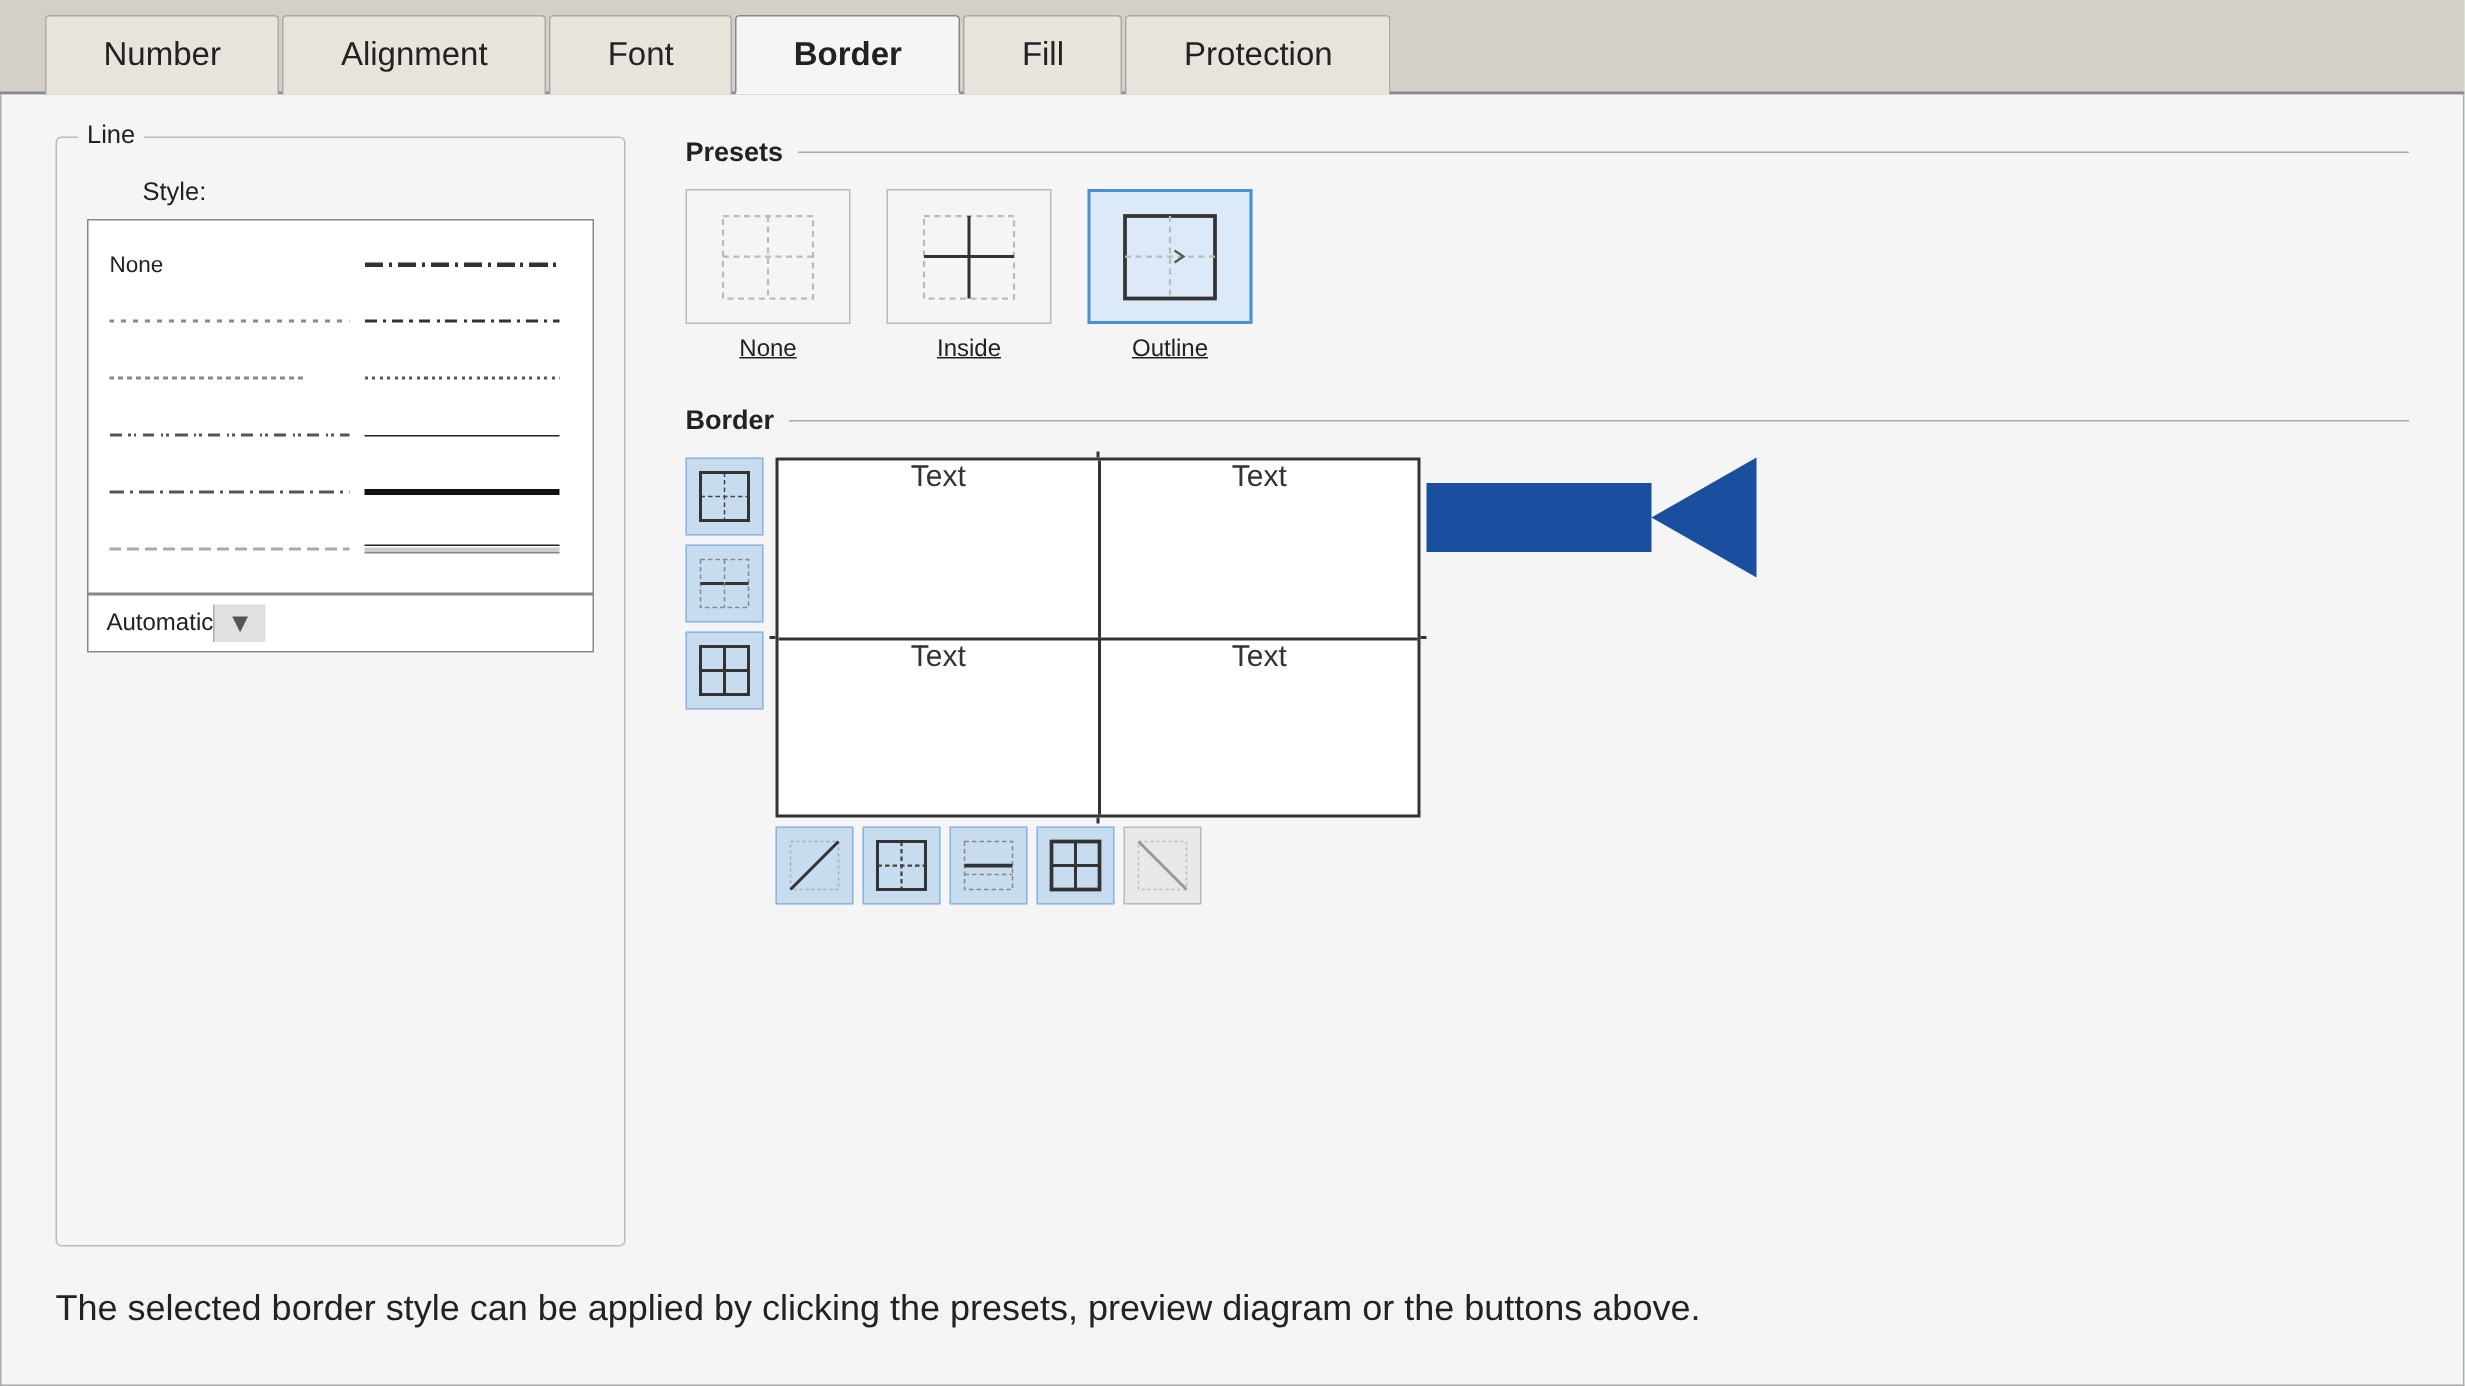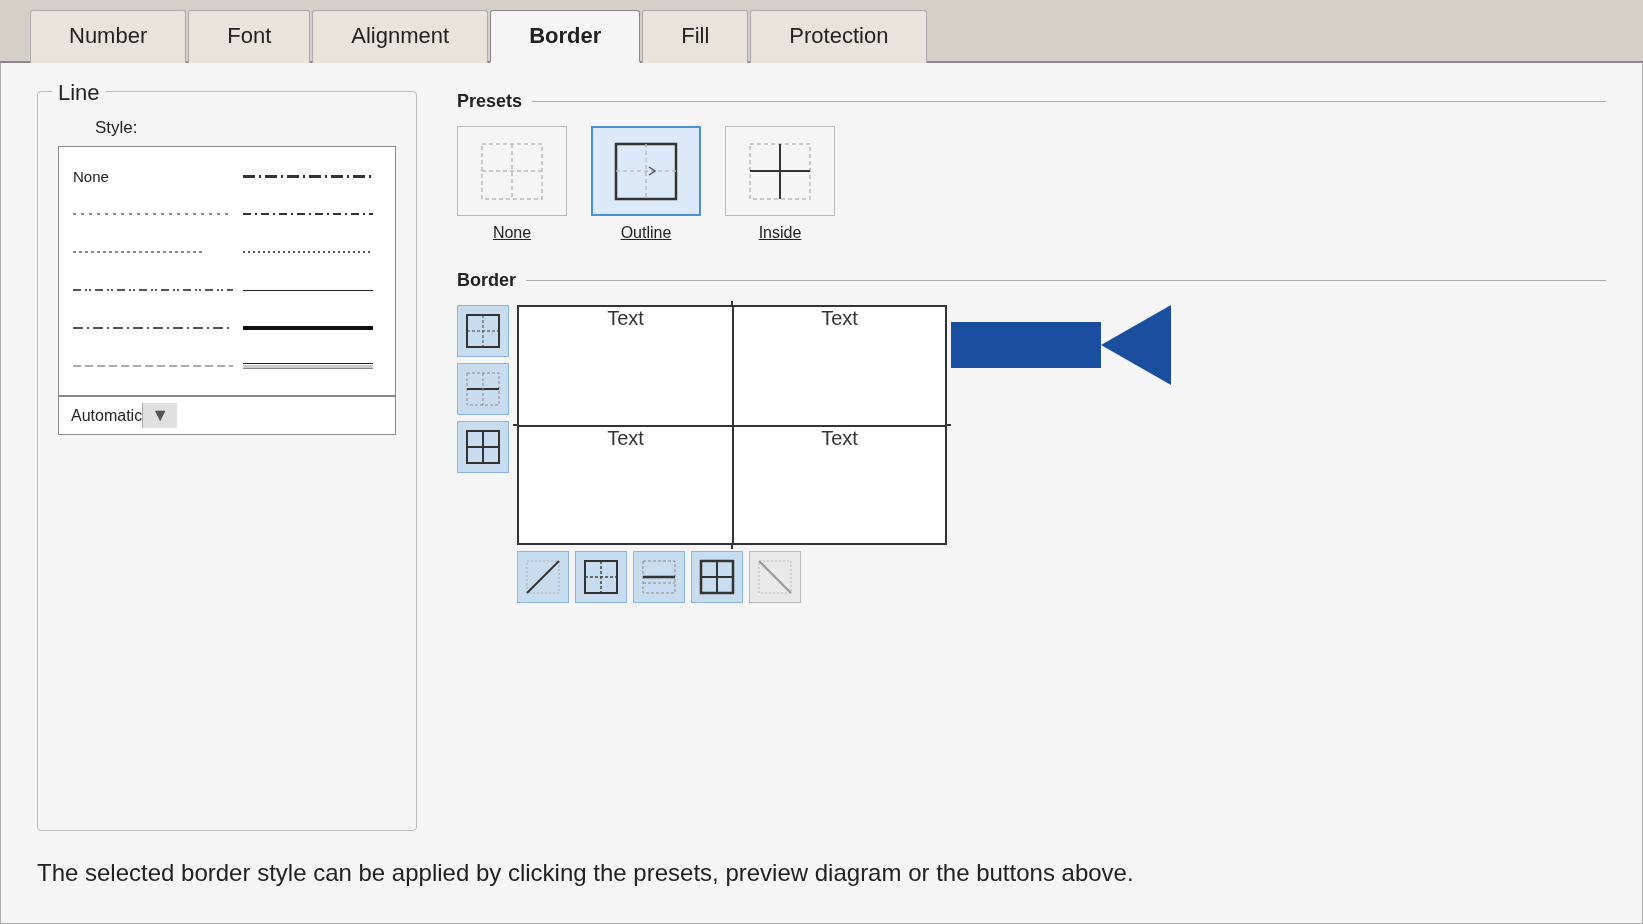--- a/index.html
+++ b/index.html
@@ -69,21 +69,21 @@
       padding: 16px 20px 20px 20px;
       background: #f5f5f5;
       position: relative;
     }
     .panel-title {
       position: absolute;
       top: -12px;
       left: 14px;
       background: #f5f5f5;
       padding: 0 6px;
-      font-size: 22px;
+      font-size: 17px;
       font-weight: 500;
     }
     .style-label {
       font-size: 17px;
       margin-top: 10px;
       margin-bottom: 8px;
       display: block;
       margin-left: 37px;
     }
     .style-box {
@@ -343,22 +343,22 @@
       padding-bottom: 8px;
     }
   </style>
 </head>
 <body>
 
 <div class="dialog">
 
   <div class="tabs">
     <div class="tab">Number</div>
+    <div class="tab">Alignment</div>
     <div class="tab">Font</div>
-    <div class="tab">Alignment</div>
     <div class="tab active">Border</div>
     <div class="tab">Fill</div>
     <div class="tab">Protection</div>
   </div>
 
   <div class="content">
     <div class="two-columns">
 
       <div class="left-panel">
         <span class="panel-title">Line</span>
@@ -436,46 +436,46 @@
           <div class="preset-item">
             <div class="preset-btn">
               <svg class="preset-icon" viewBox="0 0 70 65">
 
                 <rect x="5" y="5" width="60" height="55" fill="none" stroke="#bbb" stroke-width="1.5" stroke-dasharray="4,3"></rect>
                 <line x1="35" y1="5" x2="35" y2="60" stroke="#bbb" stroke-width="1.5" stroke-dasharray="4,3"></line>
                 <line x1="5" y1="32" x2="65" y2="32" stroke="#bbb" stroke-width="1.5" stroke-dasharray="4,3"></line>
               </svg>
             </div>
             <span class="preset-label">None</span>
+          </div>
+
+          <div class="preset-item">
+            <div class="preset-btn">
+              <svg class="preset-icon" viewBox="0 0 70 65">
+                <rect x="5" y="5" width="60" height="55" fill="none" stroke="#bbb" stroke-width="1.5" stroke-dasharray="4,3"></rect>
+                <line x1="35" y1="5" x2="35" y2="60" stroke="#333" stroke-width="2"></line>
+                <line x1="5" y1="32" x2="65" y2="32" stroke="#333" stroke-width="2"></line>
+
+                <line x1="28" y1="18" x2="42" y2="18" stroke="none"></line>
+              </svg>
+            </div>
+            <span class="preset-label">Inside</span>
           </div>
 
           <div class="preset-item">
             <div class="preset-btn active">
               <svg class="preset-icon" viewBox="0 0 70 65">
                 <rect x="5" y="5" width="60" height="55" fill="none" stroke="#333" stroke-width="2.5"></rect>
                 <line x1="35" y1="5" x2="35" y2="60" stroke="#bbb" stroke-width="1.5" stroke-dasharray="4,3"></line>
                 <line x1="5" y1="32" x2="65" y2="32" stroke="#bbb" stroke-width="1.5" stroke-dasharray="4,3"></line>
 
                 <polyline points="38,28 44,32 38,36" fill="none" stroke="#555" stroke-width="1.5"></polyline>
               </svg>
             </div>
             <span class="preset-label">Outline</span>
-          </div>
-
-          <div class="preset-item">
-            <div class="preset-btn">
-              <svg class="preset-icon" viewBox="0 0 70 65">
-                <rect x="5" y="5" width="60" height="55" fill="none" stroke="#bbb" stroke-width="1.5" stroke-dasharray="4,3"></rect>
-                <line x1="35" y1="5" x2="35" y2="60" stroke="#333" stroke-width="2"></line>
-                <line x1="5" y1="32" x2="65" y2="32" stroke="#333" stroke-width="2"></line>
-
-                <line x1="28" y1="18" x2="42" y2="18" stroke="none"></line>
-              </svg>
-            </div>
-            <span class="preset-label">Inside</span>
           </div>
         </div>
 
         <div class="section-header">
           <span>Border</span>
           <div class="section-line"></div>
         </div>
 
         <div class="border-controls">
 

